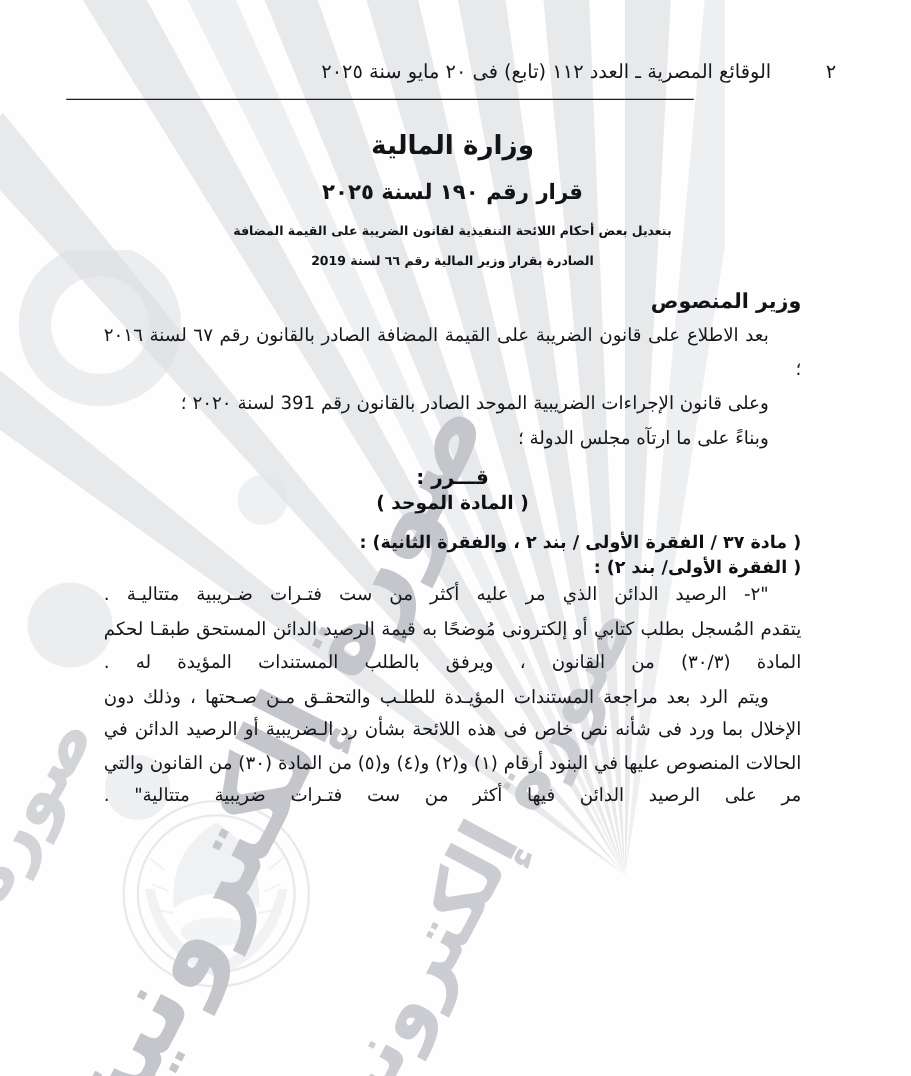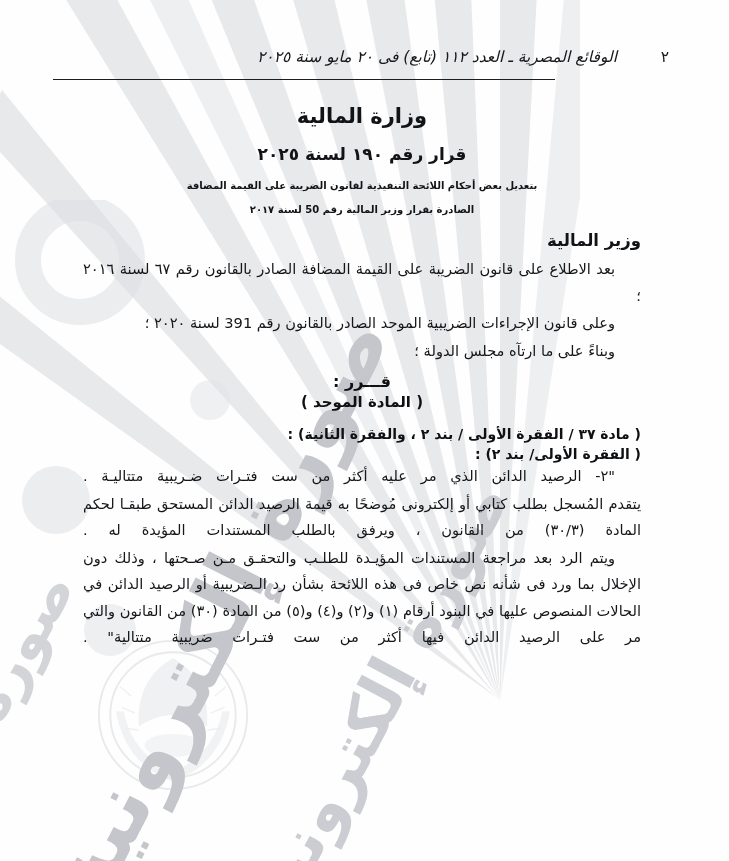--- a/index.html
+++ b/index.html
@@ -99,21 +99,21 @@
     justify-content: flex-start;
     font-size: 15.5px;
     color: #16181c;
   }
   .hdr-pageno {
     width: 34px;
     text-align: right;
     font-size: 15.5px;
     padding-left: 18px;
   }
-  .hdr-title { font-size: 15.5px; font-style: italic; }
+  .hdr-title { font-size: 15.5px; }
   .hdr-rule {
     position: absolute;
     top: 31px;
     right: 114px;
     width: 502px;
     border-bottom: 1.6px solid #1b1d21;
   }
 
   
   .doc-body {
@@ -252,23 +252,23 @@
       <div class="hdr-rule"></div>
     </div>
 
     <div class="doc-body">
 
       <h1 class="h-ministry">وزارة المالية</h1>
 
       <h2 class="h-decree">قرار رقم ١٩٠ لسنة ٢٠٢٥</h2>
 
       <div class="h-sub">بتعديل بعض أحكام اللائحة التنفيذية لقانون الضريبة على القيمة المضافة</div>
-      <div class="h-sub">الصادرة بقرار وزير المالية رقم 50 لسنة ٢٠١٧</div>
-
-      <div class="h-minister">وزير المالية</div>
+      <div class="h-sub">الصادرة بقرار وزير المالية رقم ٦٦ لسنة 2019</div>
+
+      <div class="h-minister">وزير المنصوص</div>
 
       <p class="p justify-both">بعد الاطلاع على قانون الضريبة على القيمة المضافة الصادر بالقانون رقم ٦٧ لسنة ٢٠١٦ ؛</p>
       <p class="p tail-right">وعلى قانون الإجراءات الضريبية الموحد الصادر بالقانون رقم 391 لسنة ٢٠٢٠ ؛</p>
       <p class="p tail-right">وبناءً على ما ارتآه مجلس الدولة ؛</p>
 
       <div class="h-qarrar">
         <span>قـــرر :</span>
       </div>
 
       <div class="h-article">( المادة الموحد )</div>

